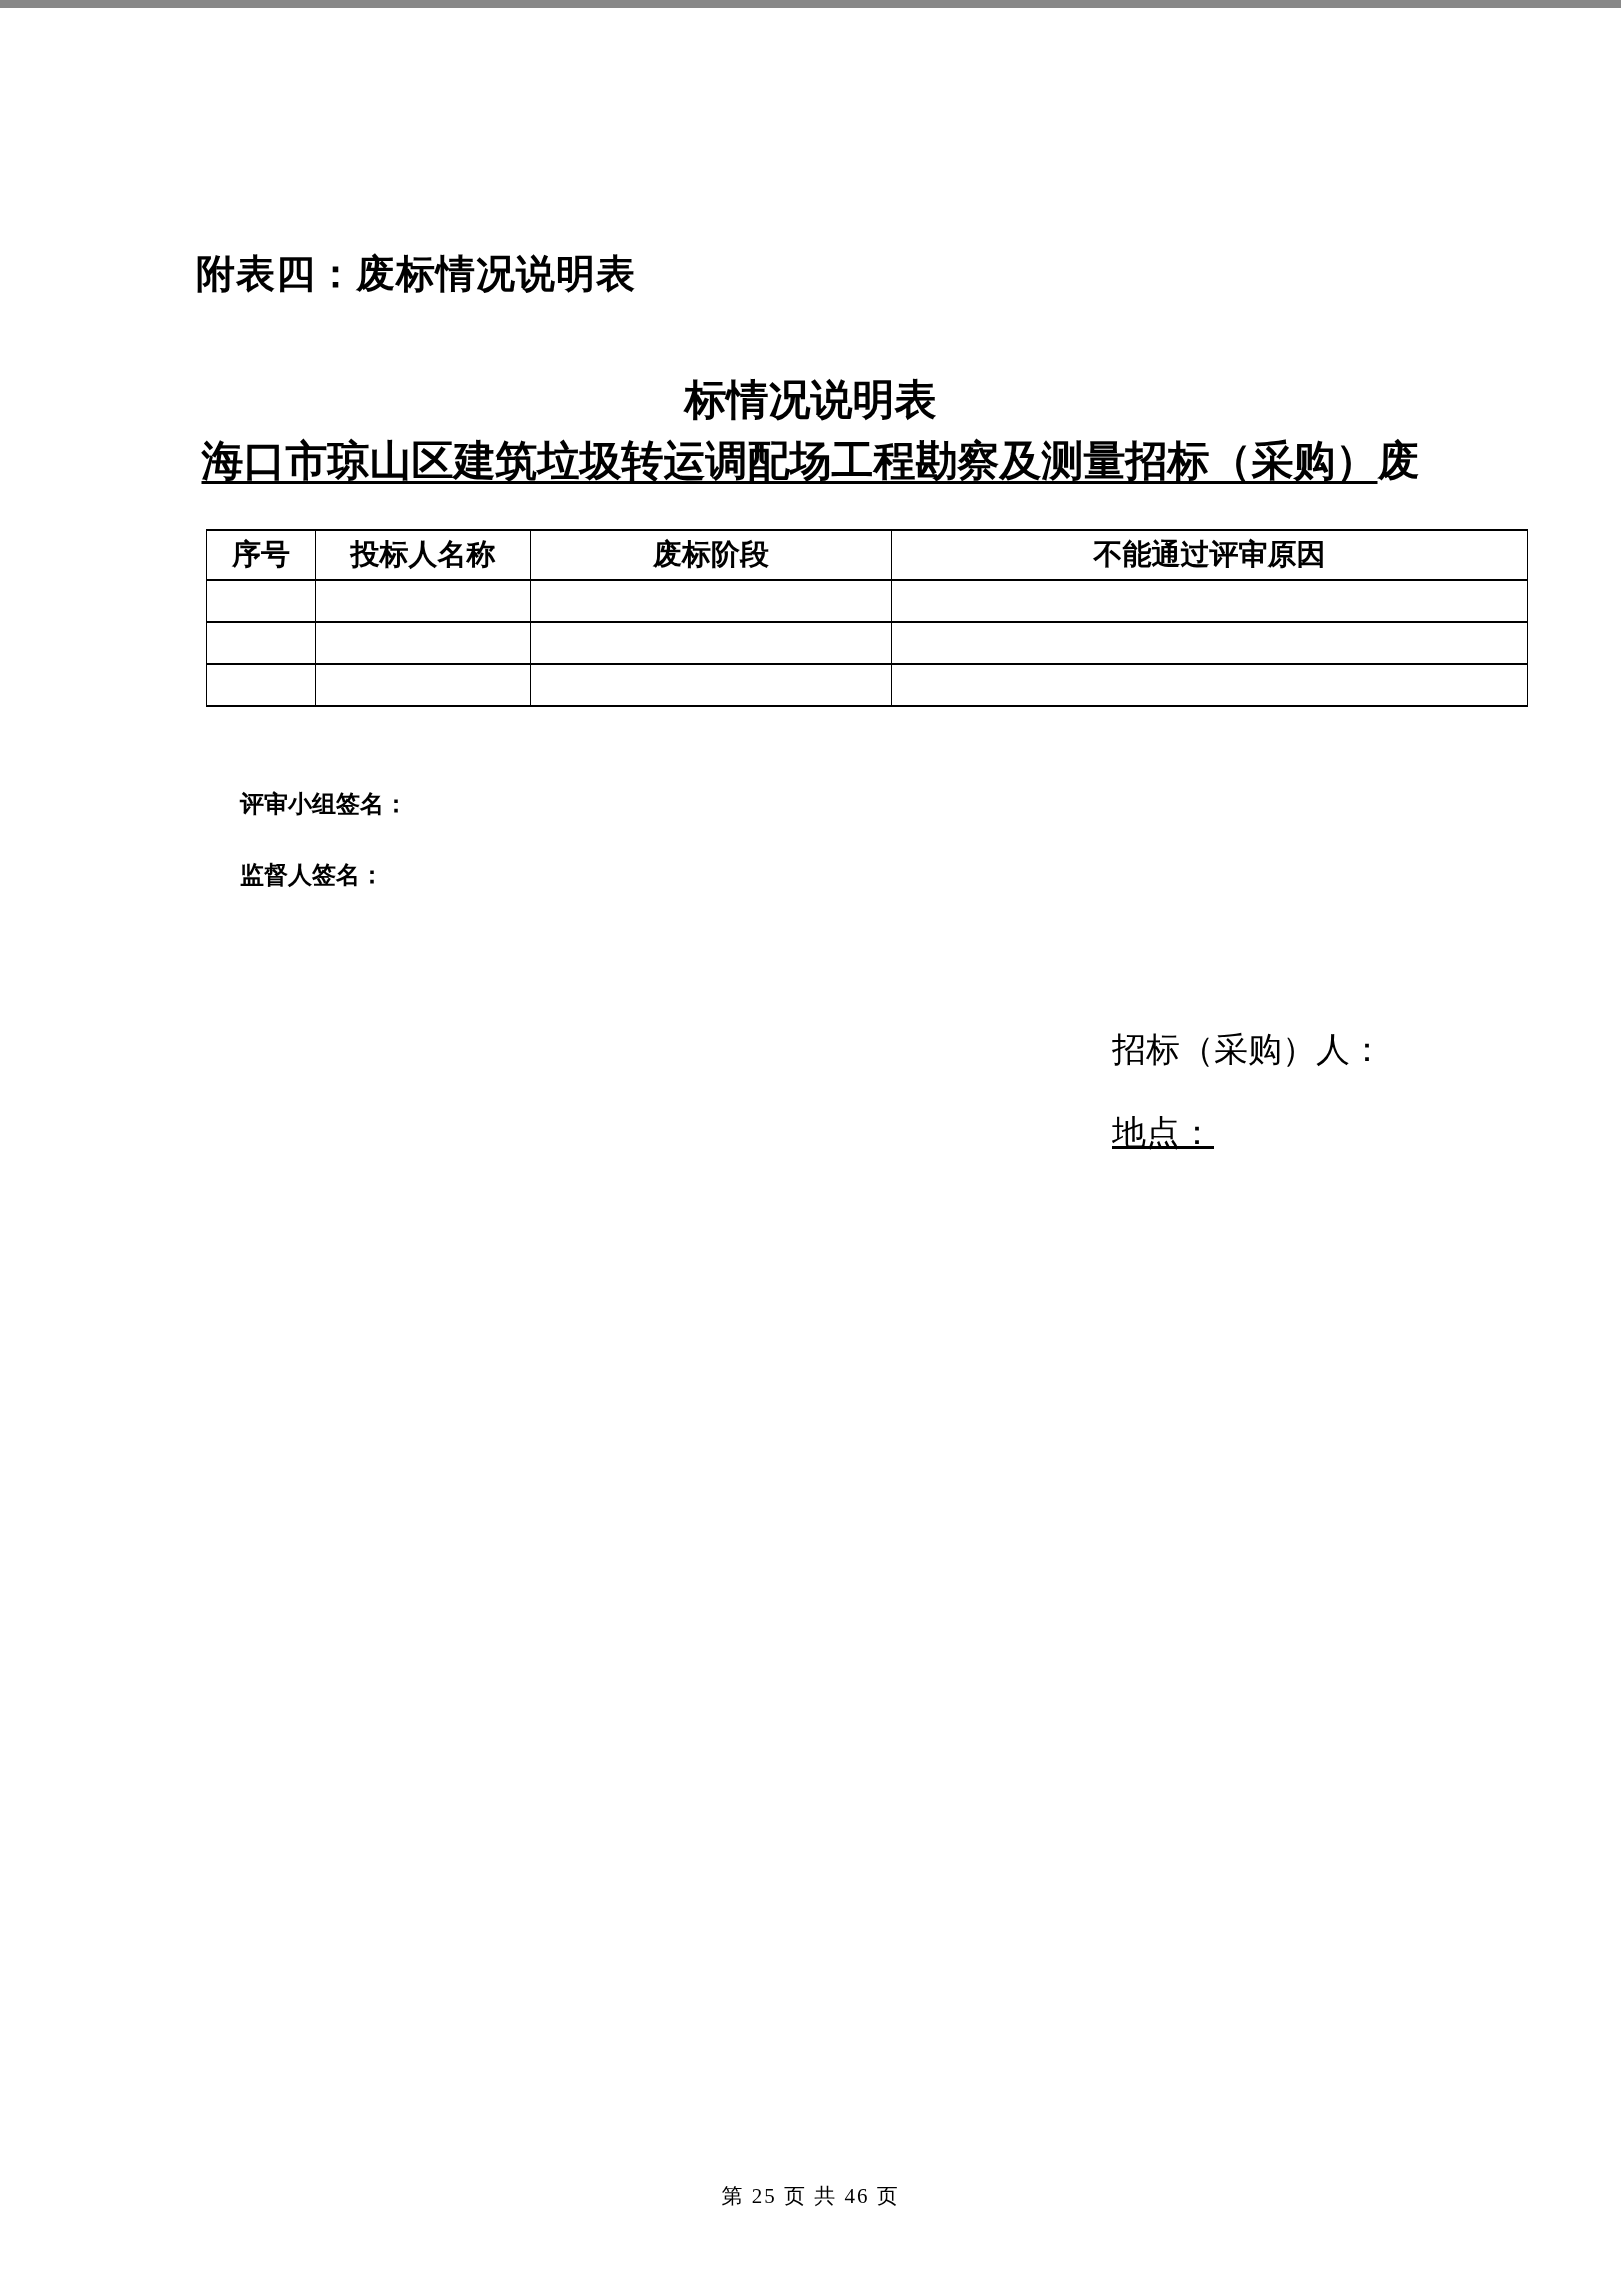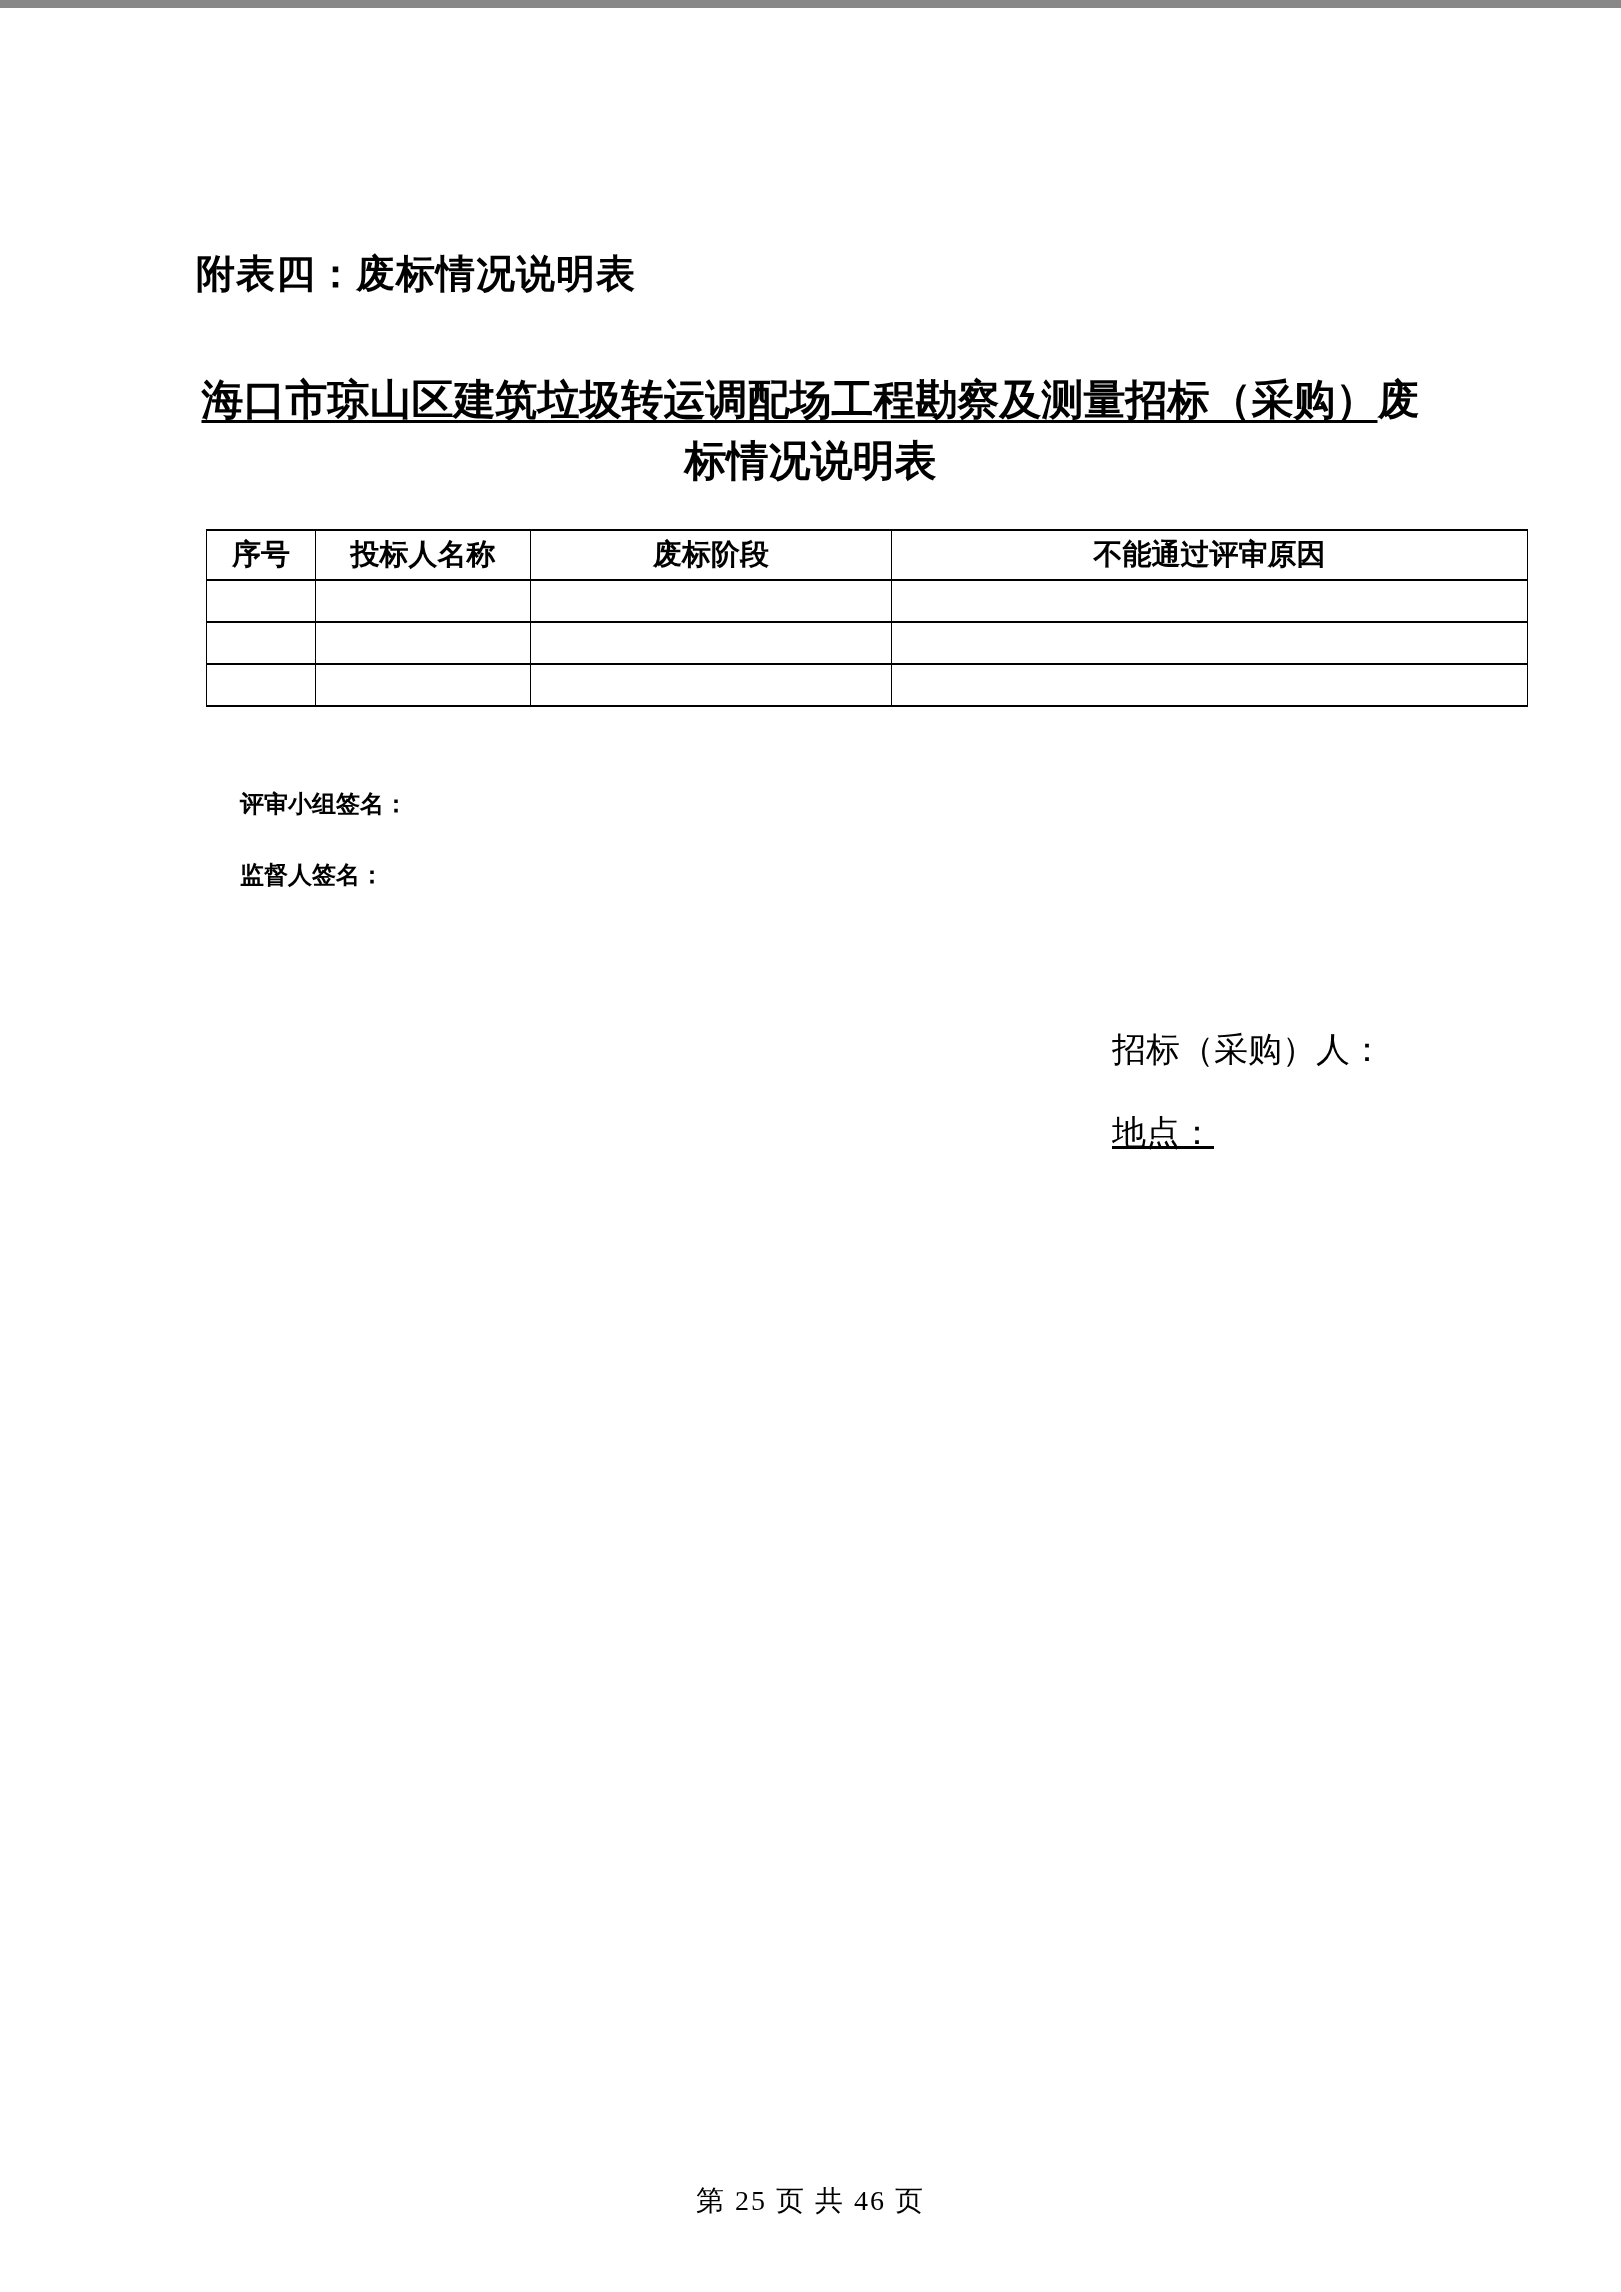--- a/index.html
+++ b/index.html
@@ -102,37 +102,37 @@
   .closing-date .day   { margin-left: 54px; }
 
   
   .page-footer {
     position: absolute;
     left: 0;
     top: 2174px;
     width: 1621px;
     text-align: center;
     font-family: "Liberation Serif", serif;
-    font-size: 28px;
+    font-size: 21px;
     letter-spacing: 2px;
     white-space: pre;
   }
 </style>
 </head>
 <body>
 
 <div class="page">
 
   <div class="appendix-heading">附表四：废标情况说明表</div>
 
   <div class="doc-title">
+    <div>标情况说明表</div>
     <div>
       <span class="underlined">海口市琼山区建筑垃圾转运调配场工程勘察及测量招标（采购）</span><span>废</span>
     </div>
-    <div>标情况说明表</div>
   </div>
 
   <table class="rejection-table">
     <colgroup>
       <col style="width:109px">
       <col style="width:215px">
       <col style="width:361px">
       <col style="width:636px">
     </colgroup>
     <thead>

